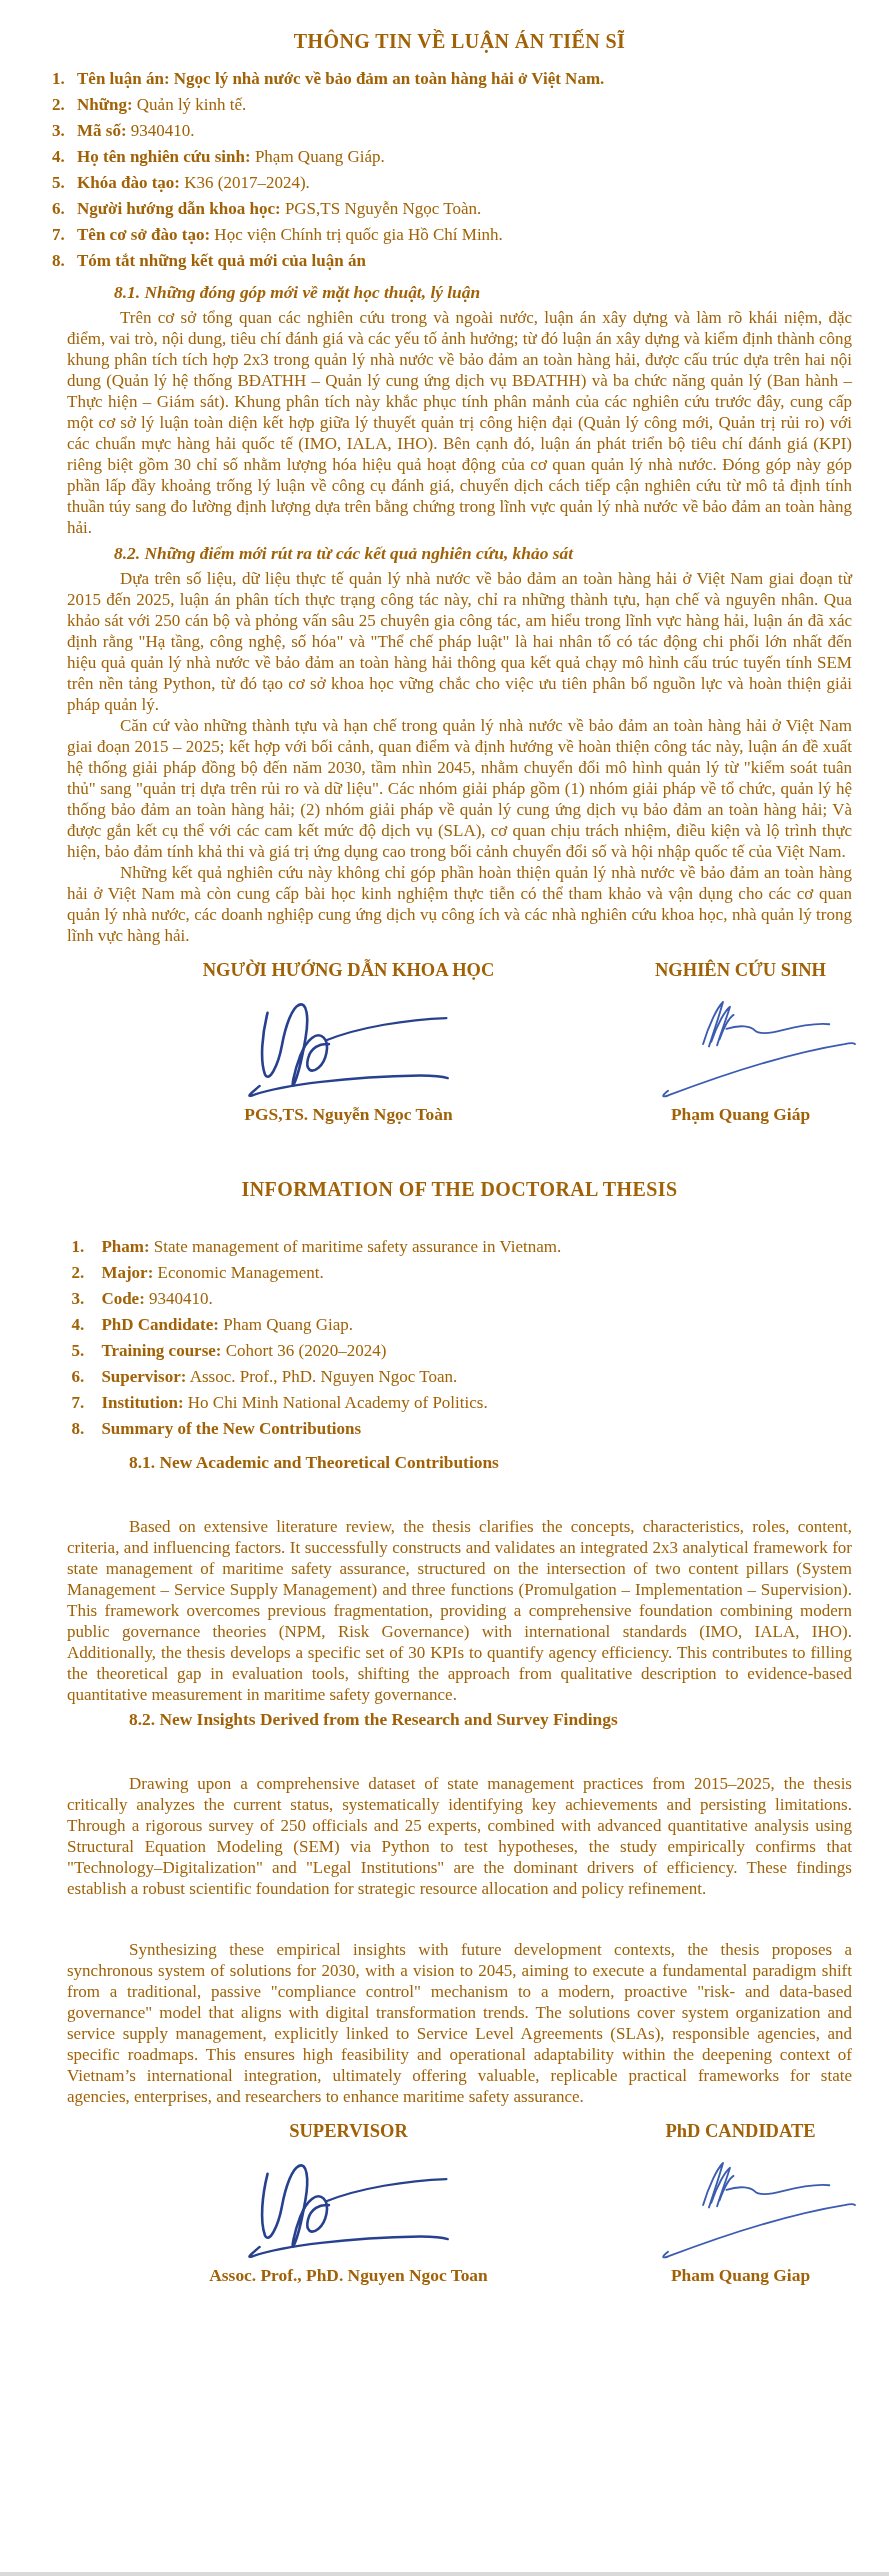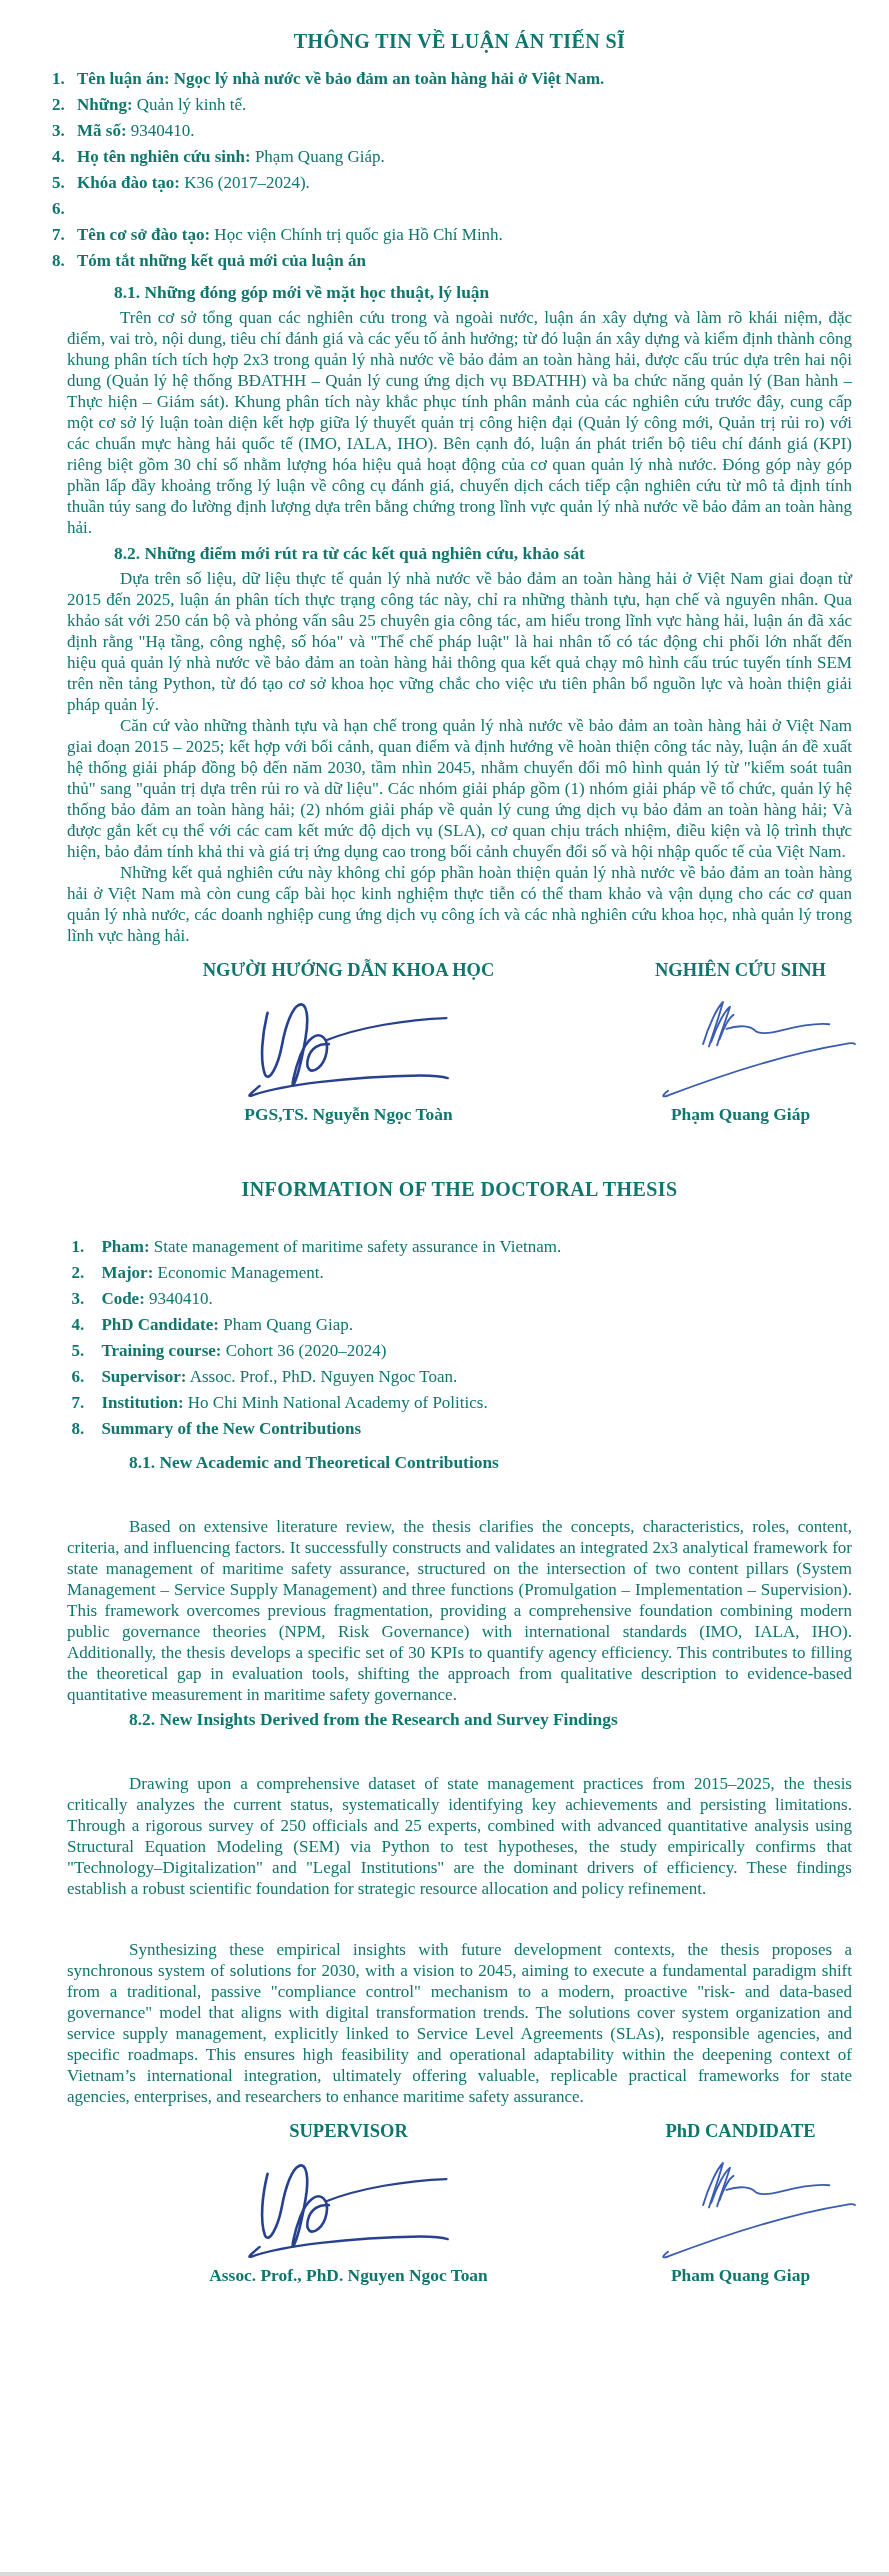--- a/index.html
+++ b/index.html
@@ -4,21 +4,21 @@
 <style>
   * { margin:0; padding:0; box-sizing:border-box; }
   html,body { background:#ffffff; }
   .page {
     position:relative;
     width:889px;
     height:2576px;
     overflow:hidden;
     margin:0 auto;
     background:#ffffff;
-    color:#0f766e;
+    color:#a16207;
     font-family:"Liberation Serif","DejaVu Serif",serif;
     padding:30px 37px 0 67px;
   }
   .doc-title {
     text-align:center;
     font-weight:bold;
     font-size:20px;
     letter-spacing:0.4px;
     margin-bottom:13.3px;
   }
@@ -33,21 +33,21 @@
   .en .info-list .num { width:30px; margin-left:4.4px;  font-weight:bold; flex:none; }
   .item-label { font-weight:bold; }
   .item-value { font-weight:normal; }
   .item-value.bold-val { font-weight:bold; }
   .sub-heading {
     font-weight:bold;
     font-size:17.4px;
     line-height:27px;
     margin:1.5px 0;
   }
-  .vi .sub-heading { padding-left:47px; }
+  .vi .sub-heading { font-style:italic; padding-left:47px; }
   .en .sub-heading { padding-left:62px; }
   .para {
     font-size:17px;
     line-height:21px;
     text-align:justify;
   }
   .vi .para { text-indent:53px; }
   .en .para { text-indent:62px;margin-top:40px; }
   .sig-row { display:flex; margin-top:12px; }
   .sig-col { text-align:center; }
@@ -87,20 +87,21 @@
       <li>
         <span class="num">4.</span>
         <span class="txt"><span class="item-label">Họ tên nghiên cứu sinh:</span> <span class="item-value">Phạm Quang Giáp.</span></span>
       </li>
       <li>
         <span class="num">5.</span>
         <span class="txt"><span class="item-label">Khóa đào tạo:</span> <span class="item-value">K36 (2017–2024).</span></span>
       </li>
       <li>
         <span class="num">6.</span>
+        <span class="txt"><span class="item-label">Người hướng dẫn khoa học:</span> <span class="item-value">PGS,TS Nguyễn Ngọc Toàn.</span></span>
       </li>
       <li>
         <span class="num">7.</span>
         <span class="txt"><span class="item-label">Tên cơ sở đào tạo:</span> <span class="item-value">Học viện Chính trị quốc gia Hồ Chí Minh.</span></span>
       </li>
       <li>
         <span class="num">8.</span>
         <span class="txt"><span class="item-label">Tóm tắt những kết quả mới của luận án</span> <span class="item-value"></span></span>
       </li>
     </ul>

